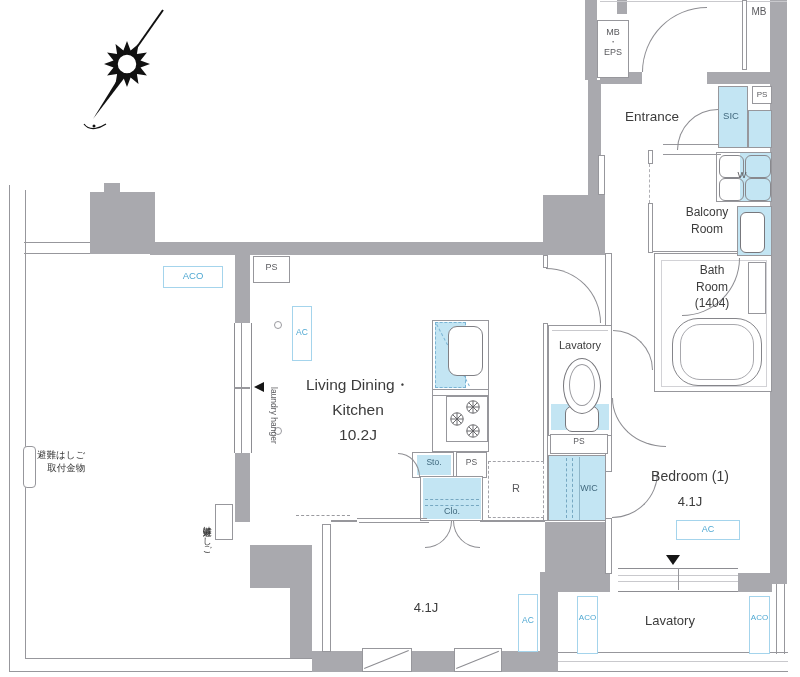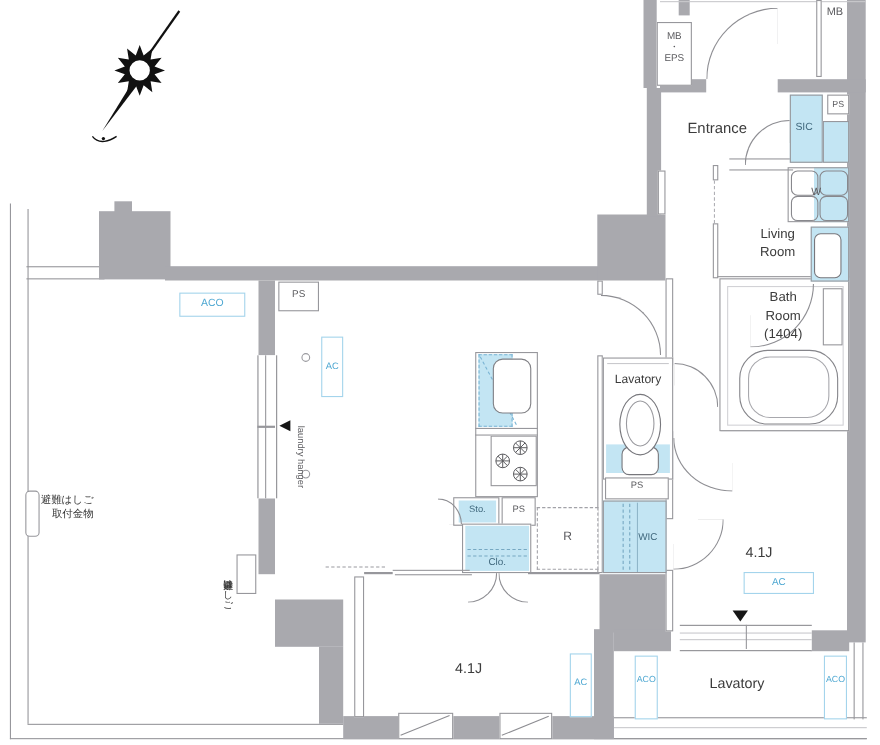--- a/index.html
+++ b/index.html
@@ -189,36 +189,38 @@
   <div class="a" style="left:274px;top:427px;width:6px;height:6px;border:1px solid #9a9a9f;border-radius:50%"></div>
   <div class="a" style="left:23px;top:446px;width:11px;height:40px;border:1px solid #97979c;border-radius:4px;background:#fff"></div>
   <div class="a box" style="left:215px;top:504px;width:18px;height:36px"></div>
 
   <div class="a t gt tc" style="left:746px;top:6px;width:26px;font-size:10px">MB</div>
   <div class="a t gt tc" style="left:597px;top:27px;width:32px;font-size:9px;line-height:10px"><span>MB</span><br><span>・</span><br><span>EPS</span></div>
   <div class="a t tc" style="left:602px;top:109px;width:100px;font-size:13.5px">Entrance</div>
   <div class="a t st tc" style="left:714px;top:111px;width:34px;font-size:9.5px">SIC</div>
   <div class="a t gt tc" style="left:752px;top:90px;width:20px;font-size:8px">PS</div>
   <div class="a t gt tc" style="left:733px;top:170px;width:18px;font-size:9.5px">W</div>
-  <div class="a t tc" style="left:669px;top:204px;width:76px;font-size:12px;line-height:17px"><span>Living</span><br><span>Room</span></div>
+  <div class="a t tc" style="left:669px;top:204px;width:76px;font-size:12px;line-height:17px"><span>Balcony</span><br><span>Room</span></div>
   <div class="a t tc" style="left:674px;top:262px;width:76px;font-size:12px;line-height:16.5px"><span>Bath</span><br><span>Room</span><br><span>(1404)</span></div>
   <div class="a t tc" style="left:549px;top:339px;width:62px;font-size:11px">Lavatory</div>
   <div class="a t gt tc" style="left:550px;top:437px;width:58px;font-size:8.5px">PS</div>
   <div class="a t st tc" style="left:572px;top:483px;width:34px;font-size:9px">WIC</div>
+  <div class="a t tc" style="left:610px;top:468px;width:160px;font-size:14px">Bedroom (1)</div>
   <div class="a t tc" style="left:610px;top:495px;width:160px;font-size:13px">4.1J</div>
   <div class="a t bt tc" style="left:676px;top:524px;width:64px;font-size:9px">AC</div>
   <div class="a t tc" style="left:600px;top:614px;width:140px;font-size:13px">Lavatory</div>
   <div class="a t bt tc" style="left:577px;top:613px;width:21px;font-size:8px">ACO</div>
   <div class="a t bt tc" style="left:749px;top:613px;width:21px;font-size:8px">ACO</div>
   <div class="a t tc" style="left:336px;top:601px;width:180px;font-size:13px">4.1J</div>
   <div class="a t bt tc" style="left:518px;top:616px;width:20px;font-size:8.5px">AC</div>
   <div class="a t st tc" style="left:417px;top:458px;width:34px;font-size:8.5px">Sto.</div>
   <div class="a t gt tc" style="left:456px;top:458px;width:31px;font-size:8.5px">PS</div>
   <div class="a t gt tc" style="left:488px;top:482px;width:56px;font-size:11px">R</div>
   <div class="a t st tc" style="left:423px;top:506px;width:58px;font-size:9px">Clo.</div>
+  <div class="a t tc" style="left:278px;top:372px;width:160px;font-size:15.5px;line-height:25px"><span>Living Dining・</span><br><span>Kitchen</span><br><span>10.2J</span></div>
   <div class="a t bt tc" style="left:292px;top:328px;width:20px;font-size:8.5px">AC</div>
   <div class="a t vtxt" style="left:268px;top:348px;height:96px;font-size:8.5px;color:#5a5a5e">laundry hanger</div>
   <div class="a t bt tc" style="left:163px;top:271px;width:60px;font-size:9.5px">ACO</div>
   <div class="a t gt tc" style="left:253px;top:262px;width:37px;font-size:9px">PS</div>
   <div class="a t" style="left:37px;top:449px;font-size:9.5px;line-height:12.5px;color:#333"><span>避難はしご</span><br><span>取付金物</span></div>
   <div class="a t vtxt" style="left:202px;top:497px;height:54px;font-size:9px;color:#333">避難はしご</div>
 
 </div>
 
 </body></html>

